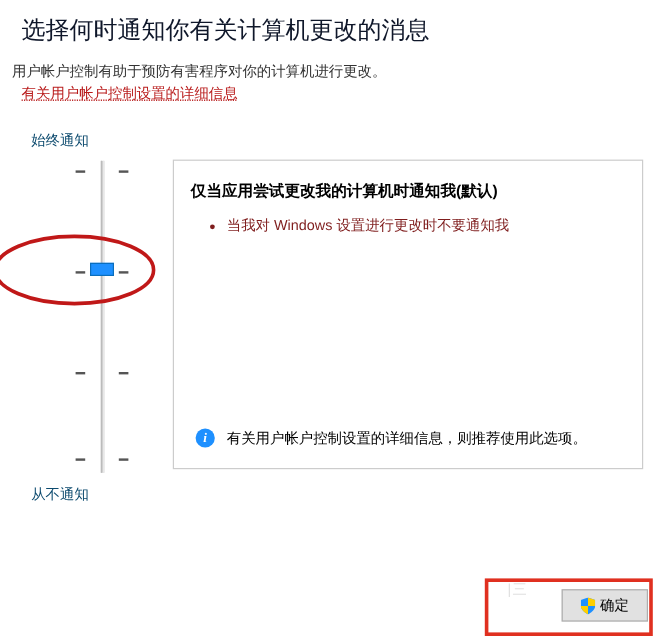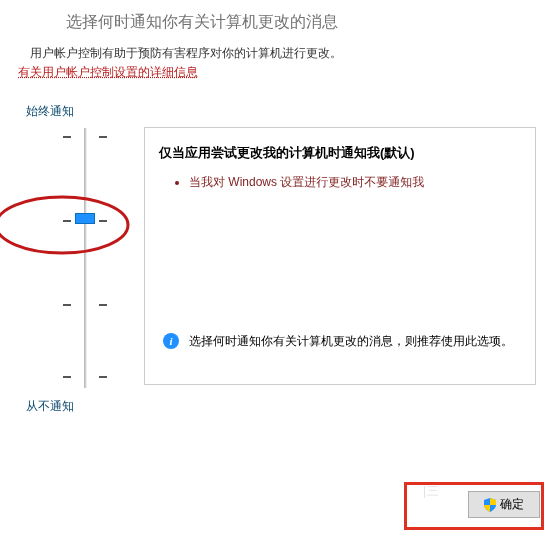--- a/index.html
+++ b/index.html
@@ -6,27 +6,26 @@
     body {
       font-family: "Microsoft YaHei", "Segoe UI", sans-serif;
       font-size: 12px;
       background: #fff;
       width: 550px;
       height: 536px;
       position: relative;
       color: #000;
     }
     .header-title {
-      color: #737373;
-      font-size: 16px;
+      color: #0f172a;
+      font-size: 20px;
       padding: 12px 18px 8px 18px;
-      margin-left: 48px;
     }
     .description {
-      padding: 4px 18px 2px 30px;
+      padding: 4px 18px 2px 10px;
       font-size: 12px;
       color: #333;
     }
     .link {
       color: #b91c1c;
       text-decoration: underline dotted;
       padding: 0 18px 10px 18px;
       display: inline-block;
       cursor: pointer;
     }
@@ -99,21 +98,21 @@
       position: absolute;
       top: 190px;
       left: -10px;
       width: 145px;
       height: 70px;
       pointer-events: none;
     }
     .panel {
       border: 1px solid #ccc;
       flex: 1;
-      padding: 16px 14px 28px 14px;
+      padding: 16px 14px 10px 14px;
       display: flex;
       flex-direction: column;
       height: 258px;
       margin-top: 24px;
     }
     .panel-title {
       font-weight: bold;
       font-size: 13px;
       margin-bottom: 12px;
     }
@@ -224,21 +223,21 @@
   </div>
 
   <div class="panel">
     <div class="panel-title">仅当应用尝试更改我的计算机时通知我(默认)</div>
     <ul class="panel-list">
       <li>当我对 Windows 设置进行更改时不要通知我</li>
     </ul>
     <div class="spacer"></div>
     <div class="info-row">
       <div class="info-icon">i</div>
-      <div>选择何时通知你有关计算机更改的消息，则推荐使用此选项。</div>
+      <div>有关用户帐户控制设置的详细信息，则推荐使用此选项。</div>
     </div>
   </div>
 </div>
 
 <svg class="annotation-circle" viewBox="0 0 145 70">
   <ellipse cx="72" cy="35" rx="66" ry="28" fill="none" stroke="#c01818" stroke-width="3"></ellipse>
 </svg>
 
 <div class="watermark">|三</div>
 

